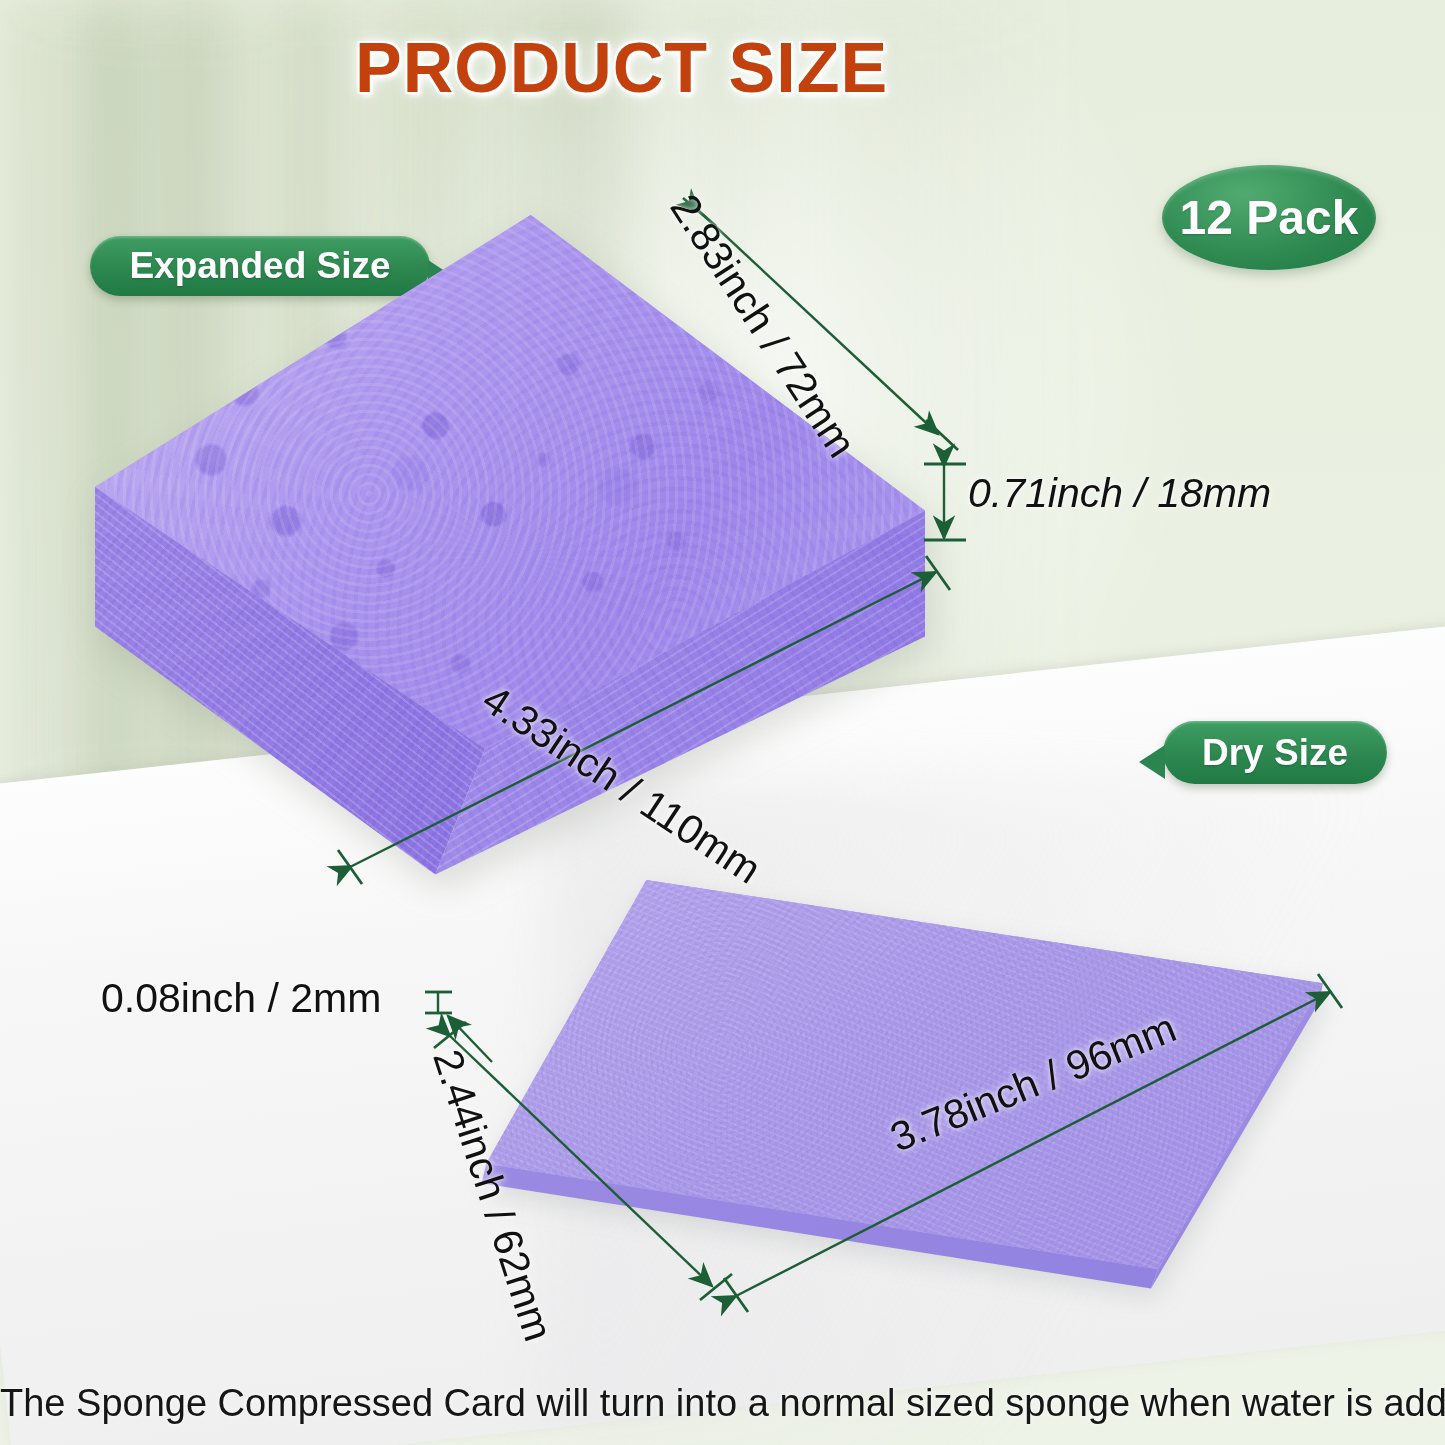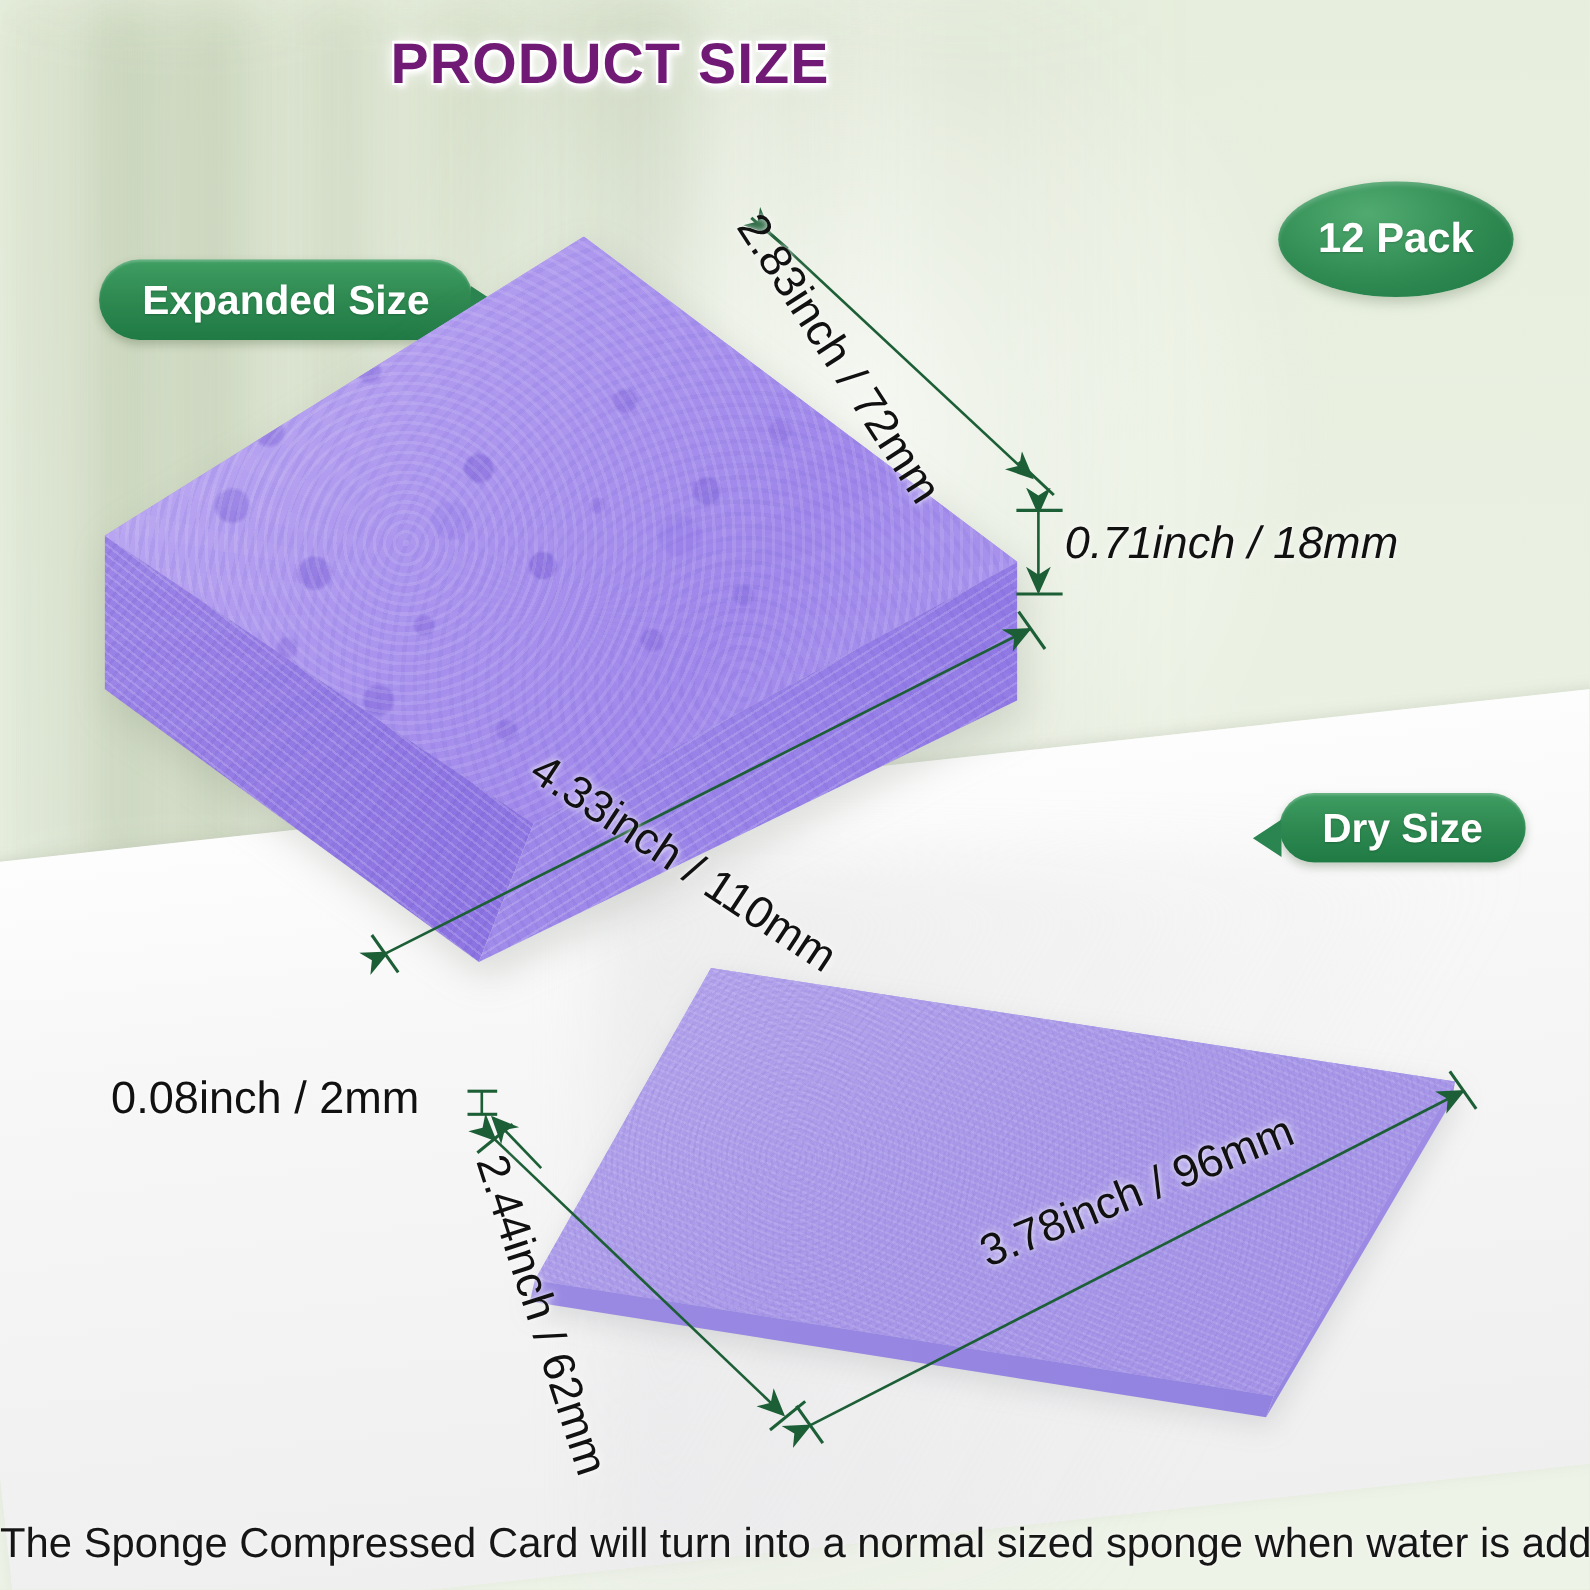--- a/index.html
+++ b/index.html
@@ -81,22 +81,22 @@
   }
   .table-soft {
     position:absolute; right:0; bottom:0; width:62%; height:46%;
     background:linear-gradient(120deg, rgba(226,226,228,.55) 0%, rgba(255,255,255,0) 65%);
     filter:blur(28px);
   }
 
   
   .title {
     position:absolute; left:355px; top:28px;
-    font-size:52px; font-weight:bold; letter-spacing:1px;
-    color:#701a75;
+    font-size:70px; font-weight:bold; letter-spacing:1px;
+    color:#c2410c;
     text-shadow:
       0 0 10px #ffffff, 0 0 18px #ffffff,
       2px 2px 0 rgba(255,255,255,.95), -2px -2px 0 rgba(255,255,255,.95),
       2px -2px 0 rgba(255,255,255,.95), -2px 2px 0 rgba(255,255,255,.95),
       3px 4px 5px rgba(255,255,255,.9);
     white-space:nowrap;
   }
 
   
   .badge {
@@ -109,35 +109,35 @@
     box-shadow:0 4px 9px rgba(70,95,60,.32), inset 0 2px 2px rgba(255,255,255,.22);
     text-shadow:0 1px 2px rgba(0,0,0,.20);
     white-space:nowrap;
     padding:0 30px;
   }
   .badge .tail {
     position:absolute; width:0; height:0;
     border-top:17px solid transparent;
     border-bottom:17px solid transparent;
   }
-  #badge-expanded { left:90px; top:236px; width:340px; height:73px; }
+  #badge-expanded { left:90px; top:236px; width:340px; height:60px; }
   #badge-expanded .tail {
     right:-24px; top:24px;
     border-left:26px solid #2a8550;
   }
   #badge-dry { left:1163px; top:721px; width:224px; height:63px; }
   #badge-dry .tail {
     left:-24px; top:24px;
     border-right:26px solid #2a8550;
   }
   #badge-pack {
     left:1162px; top:165px; width:214px; height:105px;
     border-radius:50% / 50%;
     background:radial-gradient(ellipse at 38% 28%, #51ab71 0%, #2f8b52 55%, #1d7742 100%);
-    font-size:38px;
+    font-size:48px;
     box-shadow:0 5px 12px rgba(70,95,60,.28), inset 0 3px 4px rgba(255,255,255,.20);
   }
 
   
   #sponge-expanded {
     position:absolute; left:95px; top:215px;
     width:830px; height:680px;
     filter:drop-shadow(6px 14px 18px rgba(110,120,100,.22));
   }
   .sp-face { position:absolute; }

